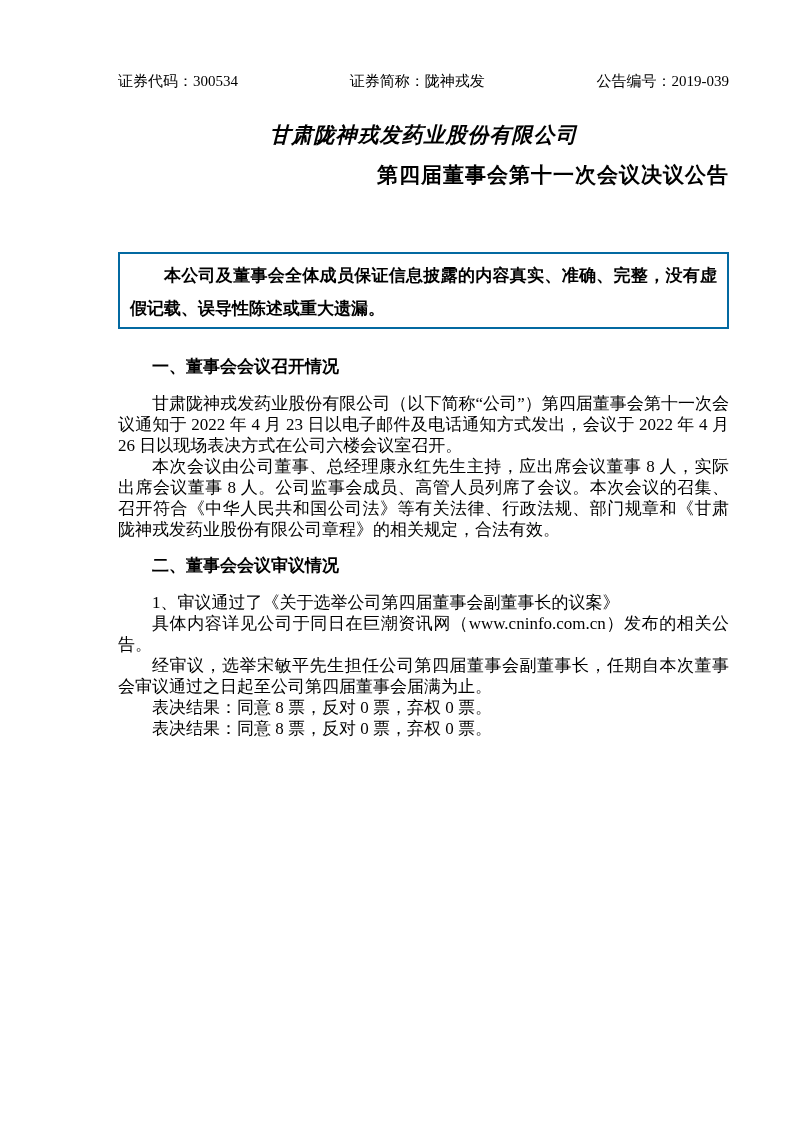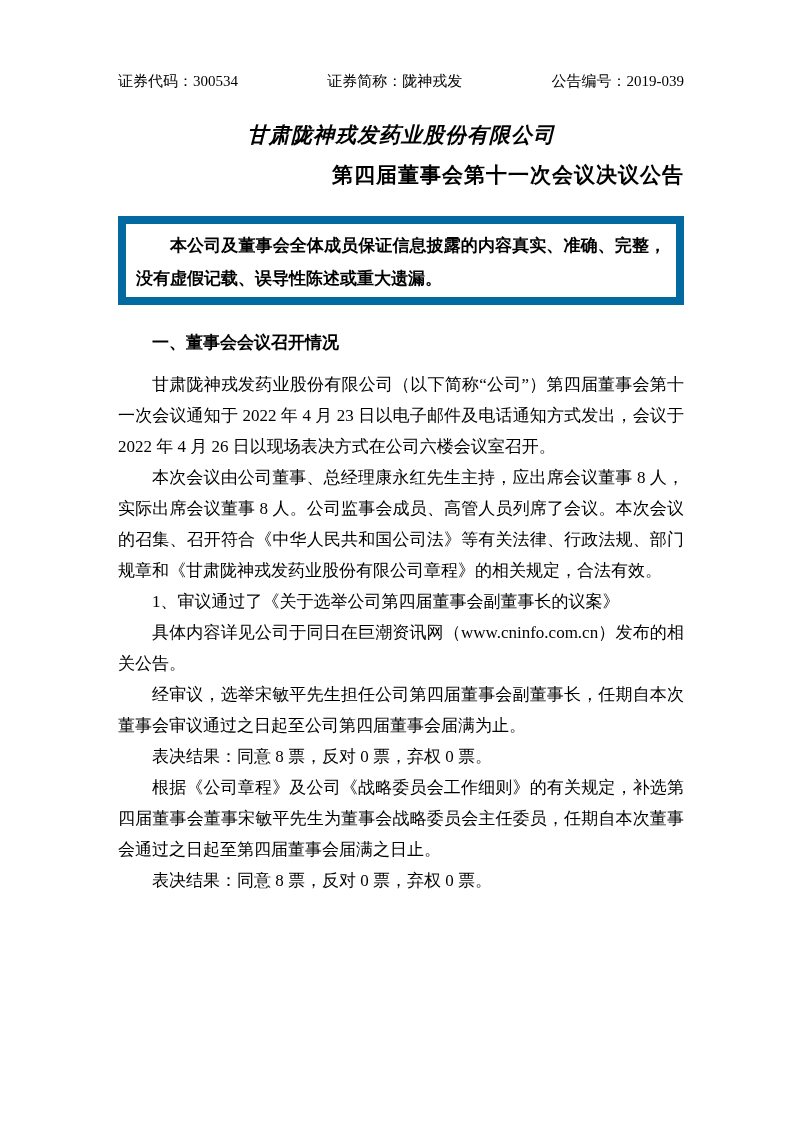--- a/index.html
+++ b/index.html
@@ -5,21 +5,21 @@
   html, body { margin: 0; padding: 0; background: #ffffff; }
   .page {
     position: relative;
     width: 793px;
     height: 1122px;
     margin: 0 auto;
     background: #ffffff;
     color: #000000;
     font-family: "Liberation Serif", "DejaVu Serif", serif;
     box-sizing: border-box;
-    padding: 72px 109px 0 118px;
+    padding: 72px 64px 0 118px;
     overflow: hidden;
   }
   .header-row {
     display: flex;
     justify-content: space-between;
     font-size: 15px;
     line-height: 19px;
     white-space: nowrap;
   }
   .title {
@@ -33,22 +33,22 @@
   }
   .subtitle {
     font-size: 21px;
     font-weight: bold;
     text-align: right;
     margin: 15px 0 0 0;
     line-height: 25px;
     letter-spacing: 1px;
   }
   .disclaimer-box {
-    border: 8px solid #0369a1;
-    margin-top: 28px;
+    border: 2px solid #0369a1;
+    margin-top: 64px;
     padding: 5px 10px 2px 10px;
   }
   .disclaimer-box p {
     margin: 0;
     font-weight: bold;
     font-size: 17px;
     line-height: 33px;
     text-indent: 2em;
     text-align: justify;
   }
@@ -57,21 +57,21 @@
     font-weight: bold;
     line-height: 31px;
     text-indent: 2em;
     margin: 10px 0 11px 0;
   }
   .sec-heading.first {
     margin-top: 22px;
   }
   .para {
     font-size: 17px;
-    line-height: 31px;
+    line-height: 21px;
     text-indent: 2em;
     text-align: justify;
     margin: 0;
   }
   .para.bold {
     font-weight: normal;
     text-align: left;
   }
 </style>
 </head>
@@ -89,22 +89,22 @@
   <h2 class="subtitle">第四届董事会第十一次会议决议公告</h2>
 
   <div class="disclaimer-box">
     <p>本公司及董事会全体成员保证信息披露的内容真实、准确、完整，没有虚假记载、误导性陈述或重大遗漏。</p>
   </div>
 
   <p class="sec-heading first">一、董事会会议召开情况</p>
   <p class="para">甘肃陇神戎发药业股份有限公司（以下简称“公司”）第四届董事会第十一次会议通知于 2022 年 4 月 23 日以电子邮件及电话通知方式发出，会议于 2022 年 4 月 26 日以现场表决方式在公司六楼会议室召开。</p>
   <p class="para">本次会议由公司董事、总经理康永红先生主持，应出席会议董事 8 人，实际出席会议董事 8 人。公司监事会成员、高管人员列席了会议。本次会议的召集、召开符合《中华人民共和国公司法》等有关法律、行政法规、部门规章和《甘肃陇神戎发药业股份有限公司章程》的相关规定，合法有效。</p>
 
+  <p class="sec-heading">二、董事会会议审议情况</p>
 
   <p class="para bold">1、审议通过了《关于选举公司第四届董事会副董事长的议案》</p>
   <p class="para">具体内容详见公司于同日在巨潮资讯网（www.cninfo.com.cn）发布的相关公告。</p>
   <p class="para">经审议，选举宋敏平先生担任公司第四届董事会副董事长，任期自本次董事会审议通过之日起至公司第四届董事会届满为止。</p>
   <p class="para">表决结果：同意 8 票，反对 0 票，弃权 0 票。</p>
 
-  <p class="para">根据《公司章程》及公司《战略委员会工作细则》的有关规定，补选第四届董事会董事宋敏平先生为董事会战略委员会主任委员，任期自本次董事会通过之日起至第四届董事会届满之日止。</p>
   <p class="para">表决结果：同意 8 票，反对 0 票，弃权 0 票。</p>
 
 </div>
 
 </body></html>

